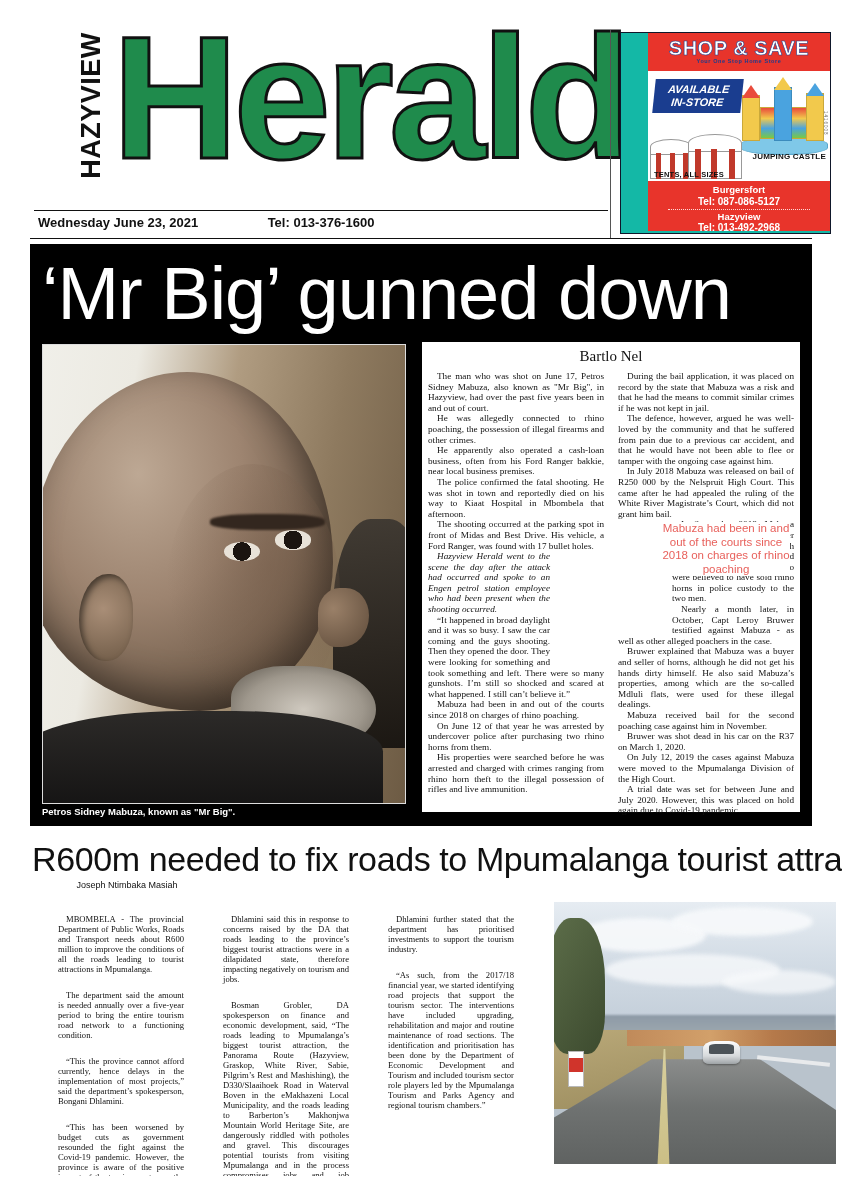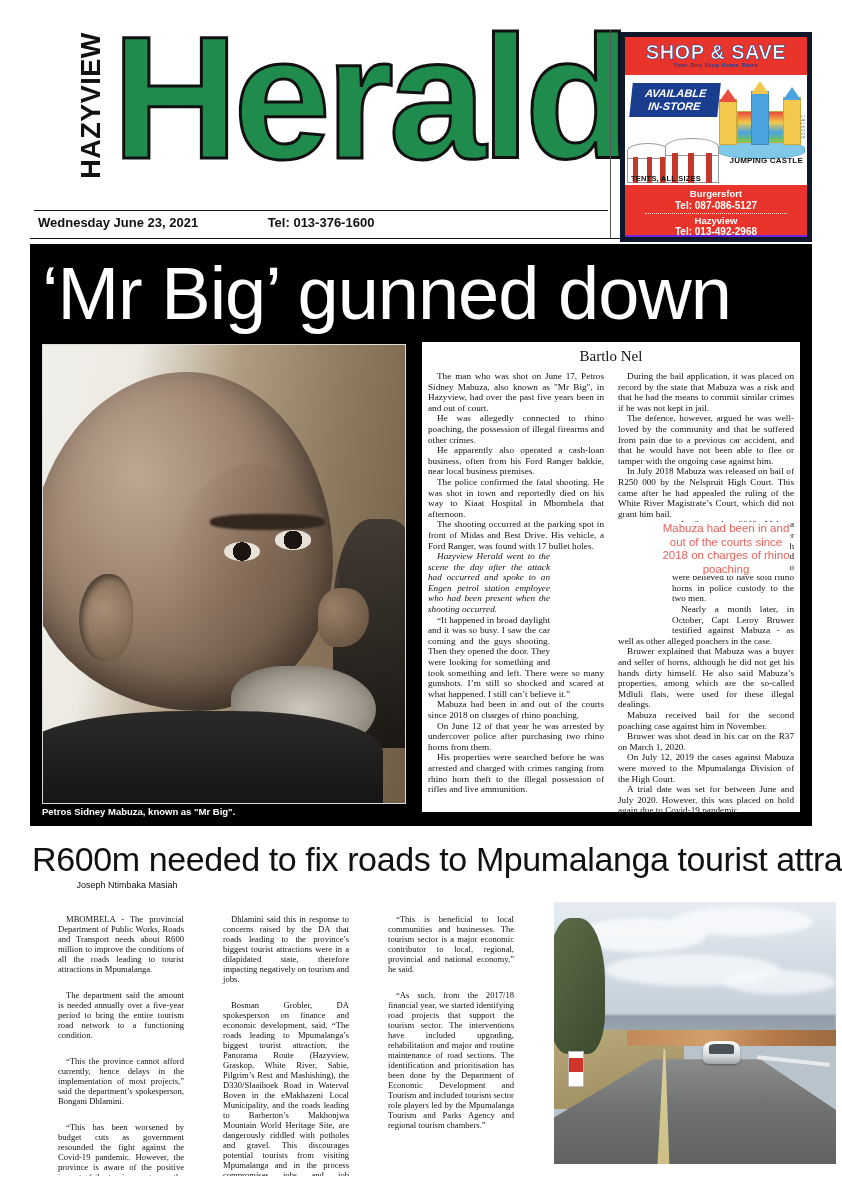--- a/index.html
+++ b/index.html
@@ -18,22 +18,22 @@
   .mast-rule{position:absolute;left:34px;top:210px;width:574px;height:0;border-top:1px solid #111;}
   .mast-foot{position:absolute;left:34px;top:213px;width:574px;height:22px;
       font-family:"Liberation Sans",sans-serif;font-weight:bold;font-size:13px;color:#111;}
   .mast-foot .mf-date{position:absolute;left:4px;top:2px;}
   .mast-foot .mf-tel{position:absolute;left:50%;top:2px;transform:translateX(-50%);}
   .mast-foot .mf-free{position:absolute;right:2px;top:2px;margin-top:36px;}
   .mast-underline{position:absolute;left:30px;top:238px;width:782px;height:0;border-top:1px solid #111;}
   .head-divider{position:absolute;left:610px;top:30px;width:0;height:208px;border-left:1px solid #555;}
 
   
-  .ad{position:absolute;left:620px;top:32px;width:182px;height:200px;background:#6d28d9;
-      border:5px solid #0f172a;overflow:hidden;}
+  .ad{position:absolute;left:620px;top:32px;width:182px;height:200px;background:#14b8a6;
+      border:1px solid #0f172a;overflow:hidden;padding-left:27px;}
   .ad-top{position:relative;height:38px;background:#e8342b;}
   .ad-logo{position:absolute;left:0;top:4px;width:100%;text-align:center;
       font-family:"Liberation Sans",sans-serif;font-weight:bold;font-size:20px;color:#fff;
       letter-spacing:0.5px;-webkit-text-stroke:0.6px #1a3d8f;}
   .ad-logo-sub{position:absolute;left:0;top:25px;width:100%;text-align:center;
       font-family:"Liberation Sans",sans-serif;font-weight:bold;font-size:5.5px;color:#1a3d8f;
       letter-spacing:0.6px;}
   .ad-body{position:relative;height:110px;background:#fff;overflow:hidden;}
   .ad-badge{position:absolute;left:6px;top:8px;width:88px;height:34px;background:#1a3d8f;
       transform:skewX(-6deg);}
@@ -282,21 +282,21 @@
       <p>MBOMBELA - The provincial Department of Public Works, Roads and Transport needs about R600 million to improve the conditions of all the roads leading to tourist attractions in Mpumalanga.</p>
       <p>The department said the amount is needed annually over a five-year period to bring the entire tourism road network to a functioning condition.</p>
       <p>“This the province cannot afford currently, hence delays in the implementation of most projects,” said the department’s spokesperson, Bongani Dhlamini.</p>
       <p>“This has been worsened by budget cuts as government resounded the fight against the Covid-19 pandemic. However, the province is aware of the positive impact of the tourism sector on the economy and in particular creating and sustaining jobs, and has therefore prioritised investment in tourism road infrastructure.”</p>
     </div>
     <div class="s2-col b">
       <p>Dhlamini said this in response to concerns raised by the DA that roads leading to the province’s biggest tourist attractions were in a dilapidated state, therefore impacting negatively on tourism and jobs.</p>
       <p>Bosman Grobler, DA spokesperson on finance and economic development, said, “The roads leading to Mpumalanga’s biggest tourist attraction, the Panorama Route (Hazyview, Graskop, White River, Sabie, Pilgrim’s Rest and Mashishing), the D330/Slaaihoek Road in Waterval Boven in the eMakhazeni Local Municipality, and the roads leading to Barberton’s Makhonjwa Mountain World Heritage Site, are dangerously riddled with potholes and gravel. This discourages potential tourists from visiting Mpumalanga and in the process compromises jobs and job opportunities.”</p>
     </div>
     <div class="s2-col c">
-      <p>“This is beneficial to local communities and businesses. The tourism sector is a major economic contributor to local, regional, provincial and national economy,” he said.</p>
+      <p>Dhlamini further stated that the department has prioritised investments to support the tourism industry.</p>
       <p>“As such, from the 2017/18 financial year, we started identifying road projects that support the tourism sector. The interventions have included upgrading, rehabilitation and major and routine maintenance of road sections. The identification and prioritisation has been done by the Department of Economic Development and Tourism and included tourism sector role players led by the Mpumalanga Tourism and Parks Agency and regional tourism chambers.”</p>
     </div>
 
     <div class="s2-photo">
       <div class="road-sky"></div>
       <div class="cloud" style="left:8%;top:6%;width:46%;height:13%;"></div>
       <div class="cloud" style="left:42%;top:2%;width:50%;height:11%;"></div>
       <div class="cloud" style="left:18%;top:20%;width:62%;height:12%;opacity:.8;"></div>
       <div class="cloud" style="left:60%;top:26%;width:40%;height:9%;opacity:.75;"></div>
       <div class="hills"></div>

